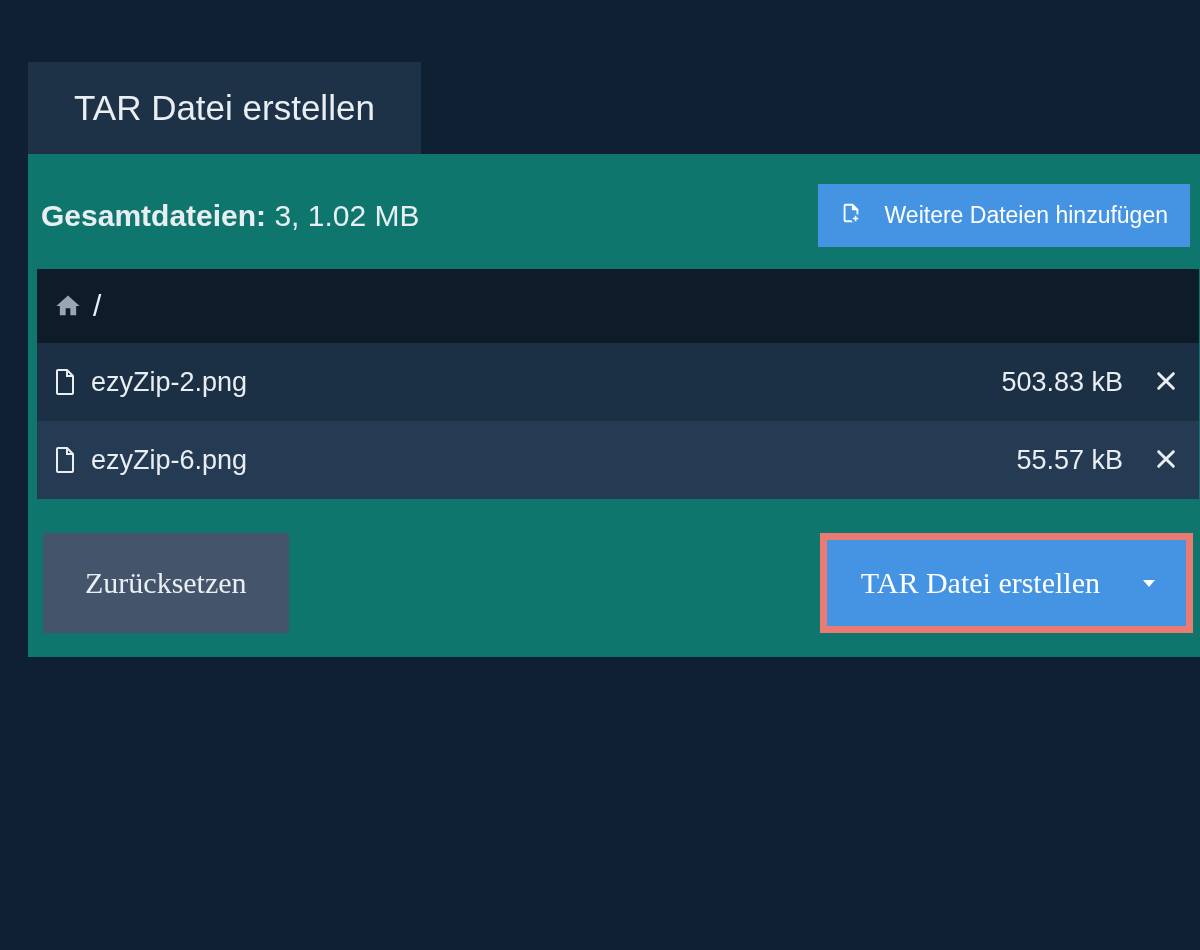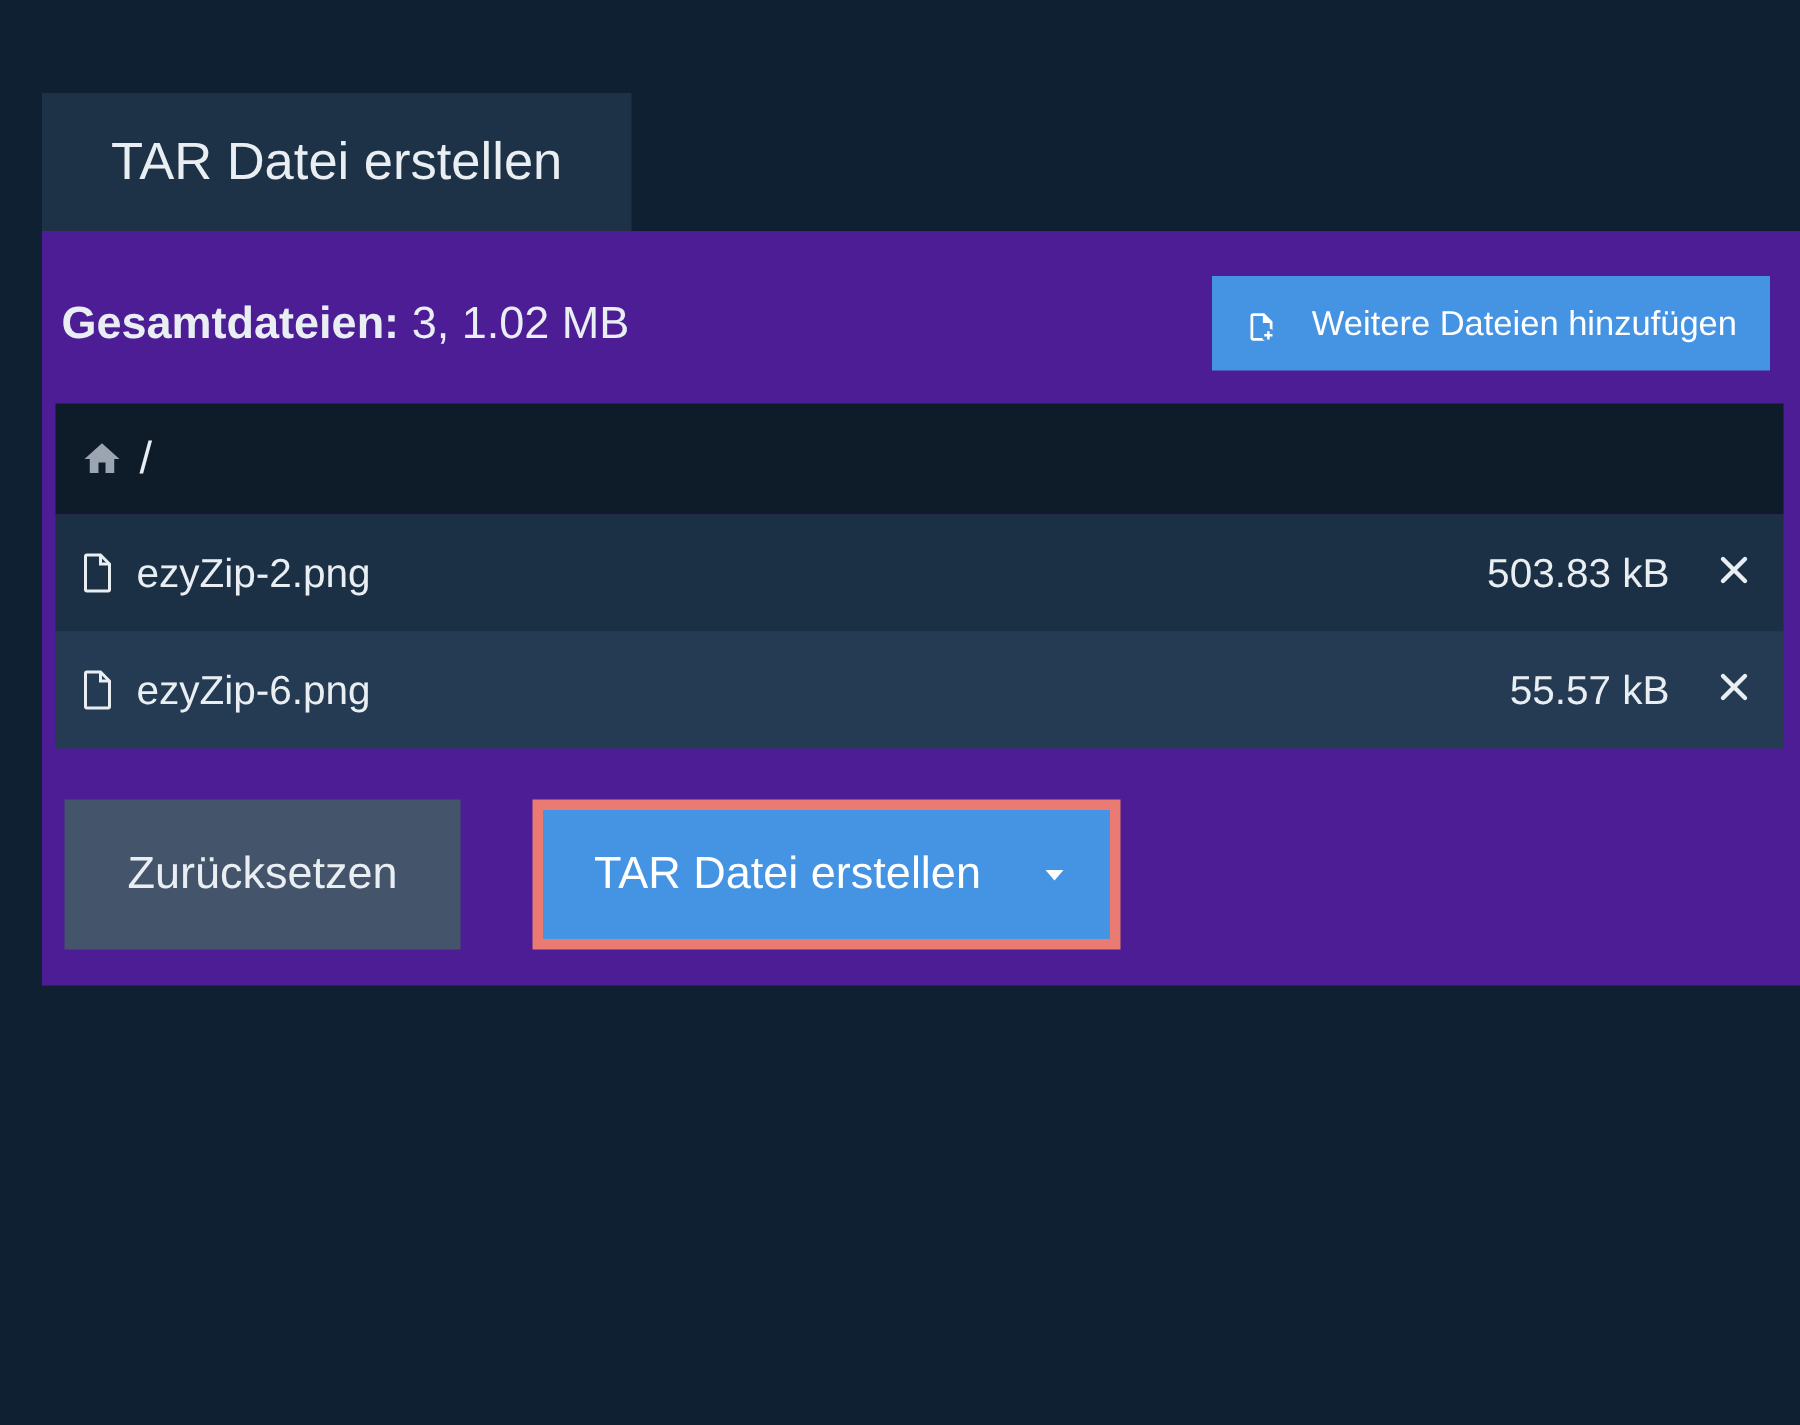--- a/index.html
+++ b/index.html
@@ -25,22 +25,22 @@
       margin-top: 62px;
       margin-left: 0;
     }
     .tab-header span {
       font-size: 35px;
       font-weight: 400;
       color: #e9eef3;
     }
 
     .main-panel {
-      background: #4c1d95;
-      padding: 24px 11px 24px 9px;
+      background: #0f766e;
+      padding: 24px 1px 24px 9px;
     }
 
     .toolbar-row {
       display: flex;
       align-items: center;
       justify-content: space-between;
       padding: 6px 9px 22px 4px;
     }
     .total-files {
       font-size: 30px;
@@ -51,21 +51,21 @@
     }
     .total-files .value {
       font-weight: 400;
     }
     .toolbar-right {
       display: flex;
       gap: 10px;
     }
     .btn {
       display: inline-flex;
-      align-items: flex-end;
+      align-items: flex-start;
       gap: 23px;
       padding: 18px 22px;
       font-size: 23px;
       border: none;
       cursor: pointer;
       color: #fff;
       font-family: inherit;
     }
     .btn-blue {
       background: #4594e4;
@@ -119,23 +119,24 @@
     .file-close {
       font-size: 30px;
       font-weight: 700;
       color: #e9eef3;
       cursor: pointer;
       padding: 0 6px;
     }
 
     .action-row {
       display: flex;
-      justify-content: flex-start;
-      gap: 48px;
+      justify-content: space-between;
+      gap: 30px;
       padding: 34px 6px 0 6px;
+      font-family: Liberation Serif, serif;
     }
     .btn-reset {
       background: #44546a;
       color: #e9eef3;
       border: none;
       font-size: 30px;
       padding: 28px 42px;
       cursor: pointer;
       font-family: inherit;
     }

